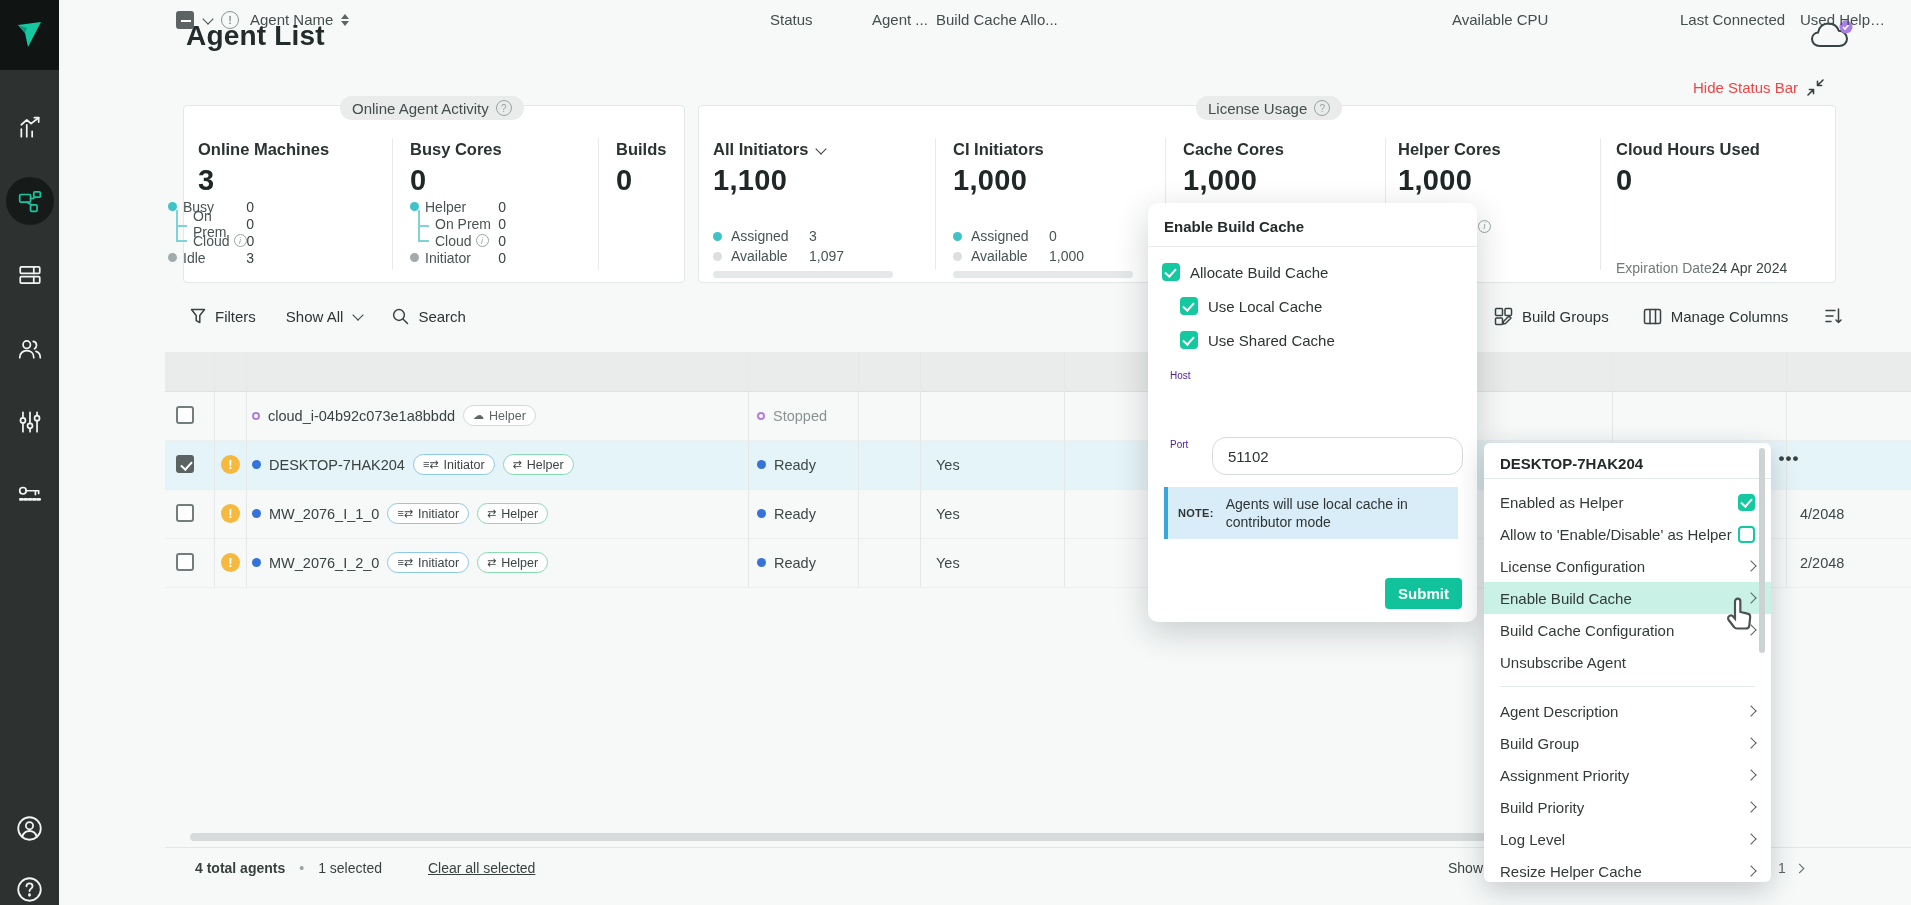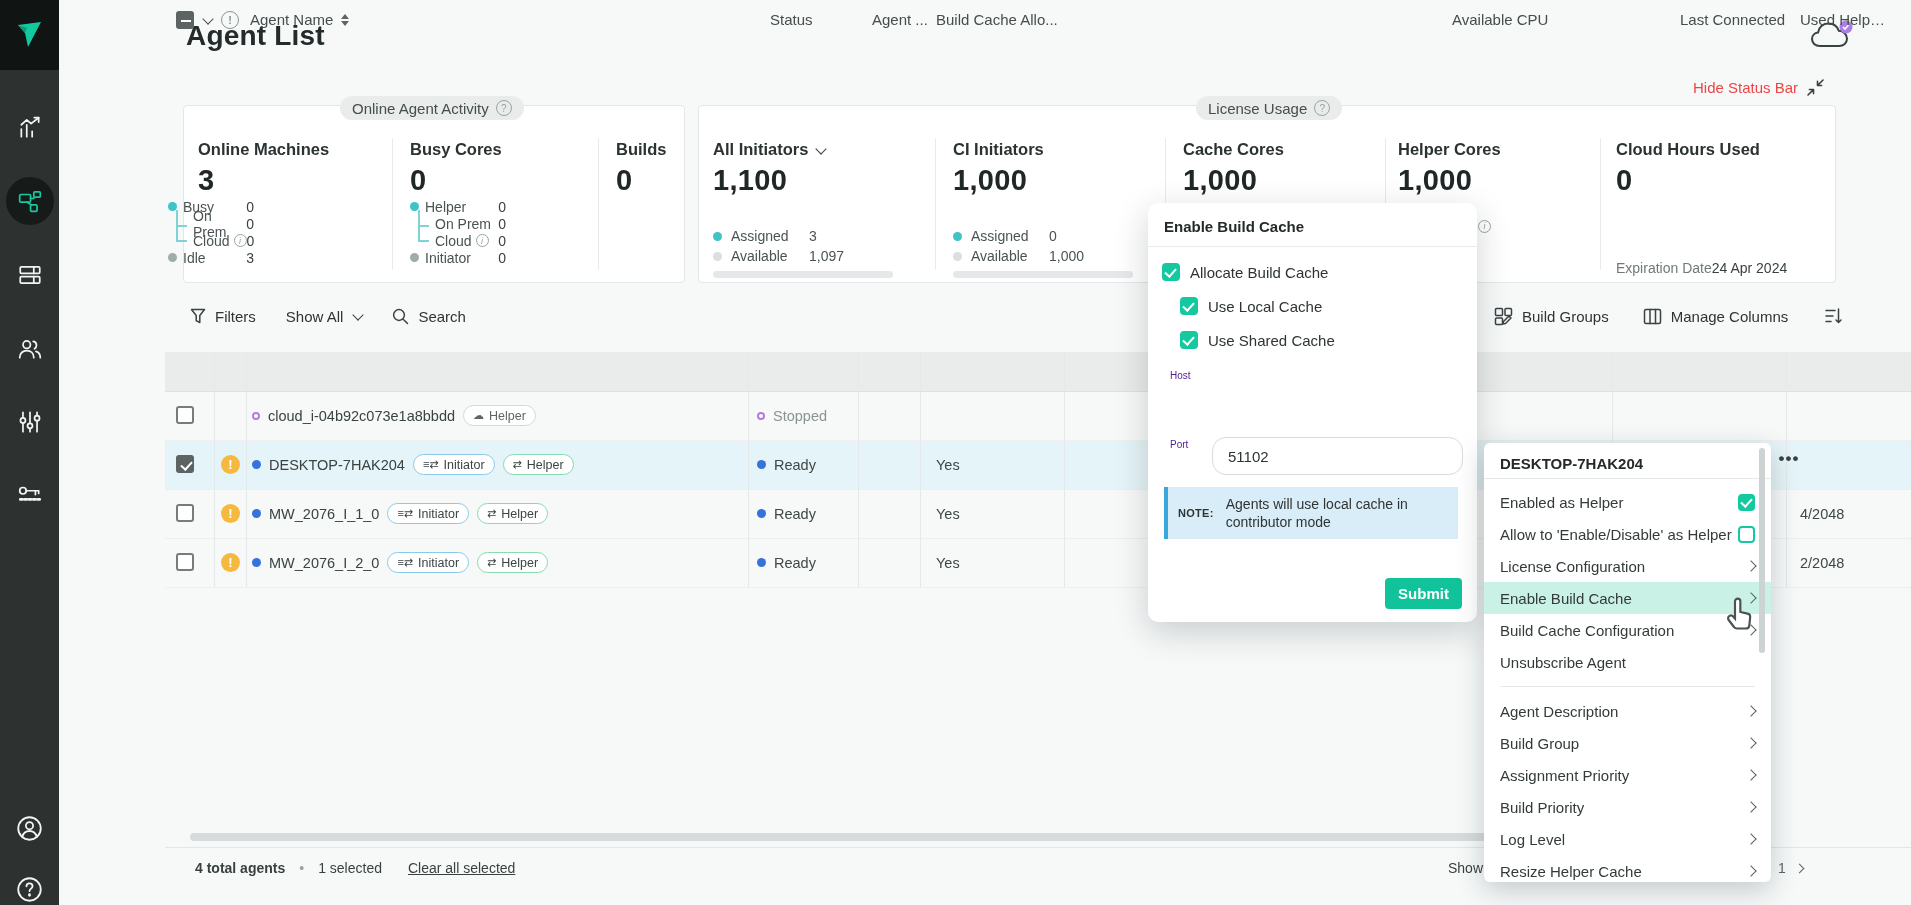--- a/index.html
+++ b/index.html
@@ -545,21 +545,21 @@
   <div class="colline" style="left:1064px;height:235px"></div>
   <div class="colline" style="left:1612px;height:235px"></div>
   <div class="colline" style="left:1786px;height:235px"></div>
 
   <div class="hscroll"></div>
   <div class="tfootline"></div>
   <div class="footer" style="left:195px;gap:14px">
     <span style="font-weight:700">4 total agents</span>
     <span style="color:#9aa3a3">•</span>
     <span>1 selected</span>
-    <span style="text-decoration:underline;margin-left:12px;cursor:pointer">Clear all selected</span>
+    <span style="text-decoration:underline;margin-left:32px;cursor:pointer">Clear all selected</span>
   </div>
   <div class="footer" style="left:1448px">
     <span>Show:</span>
   </div>
   <div class="footer" style="left:1778px;gap:10px;color:#5d6565">
     <span>1</span>
     <span class="chev" style="width:7px;height:7px"></span>
   </div>
 
   <div class="popup">

